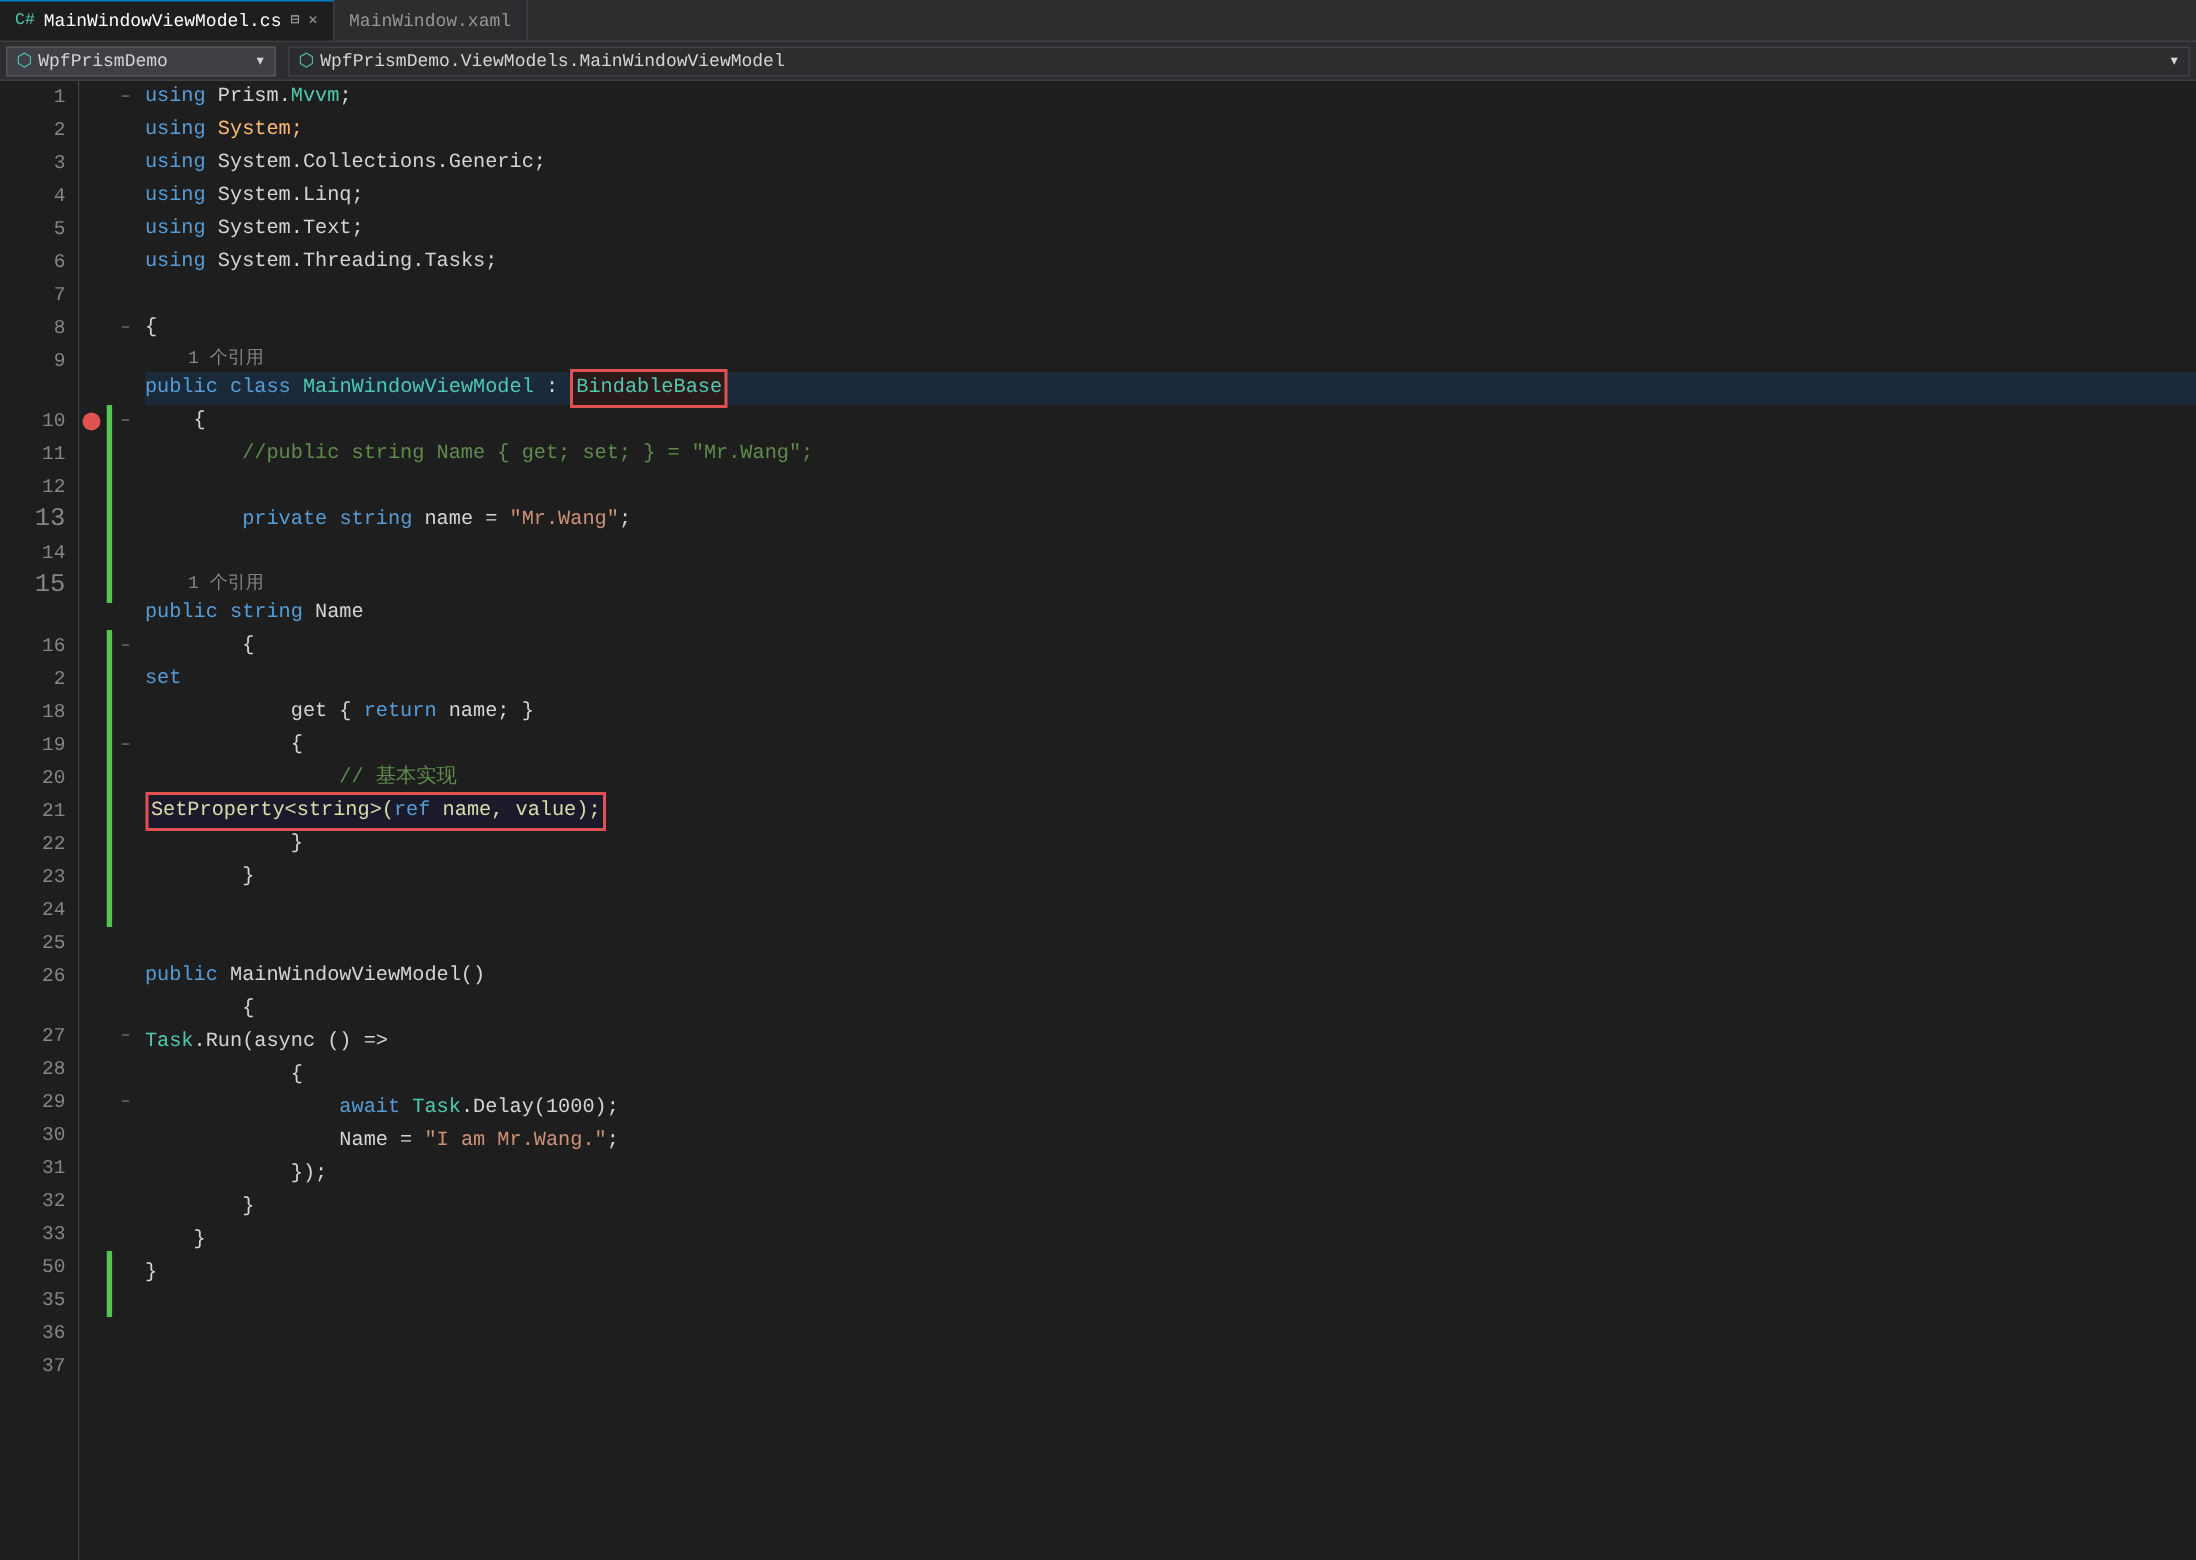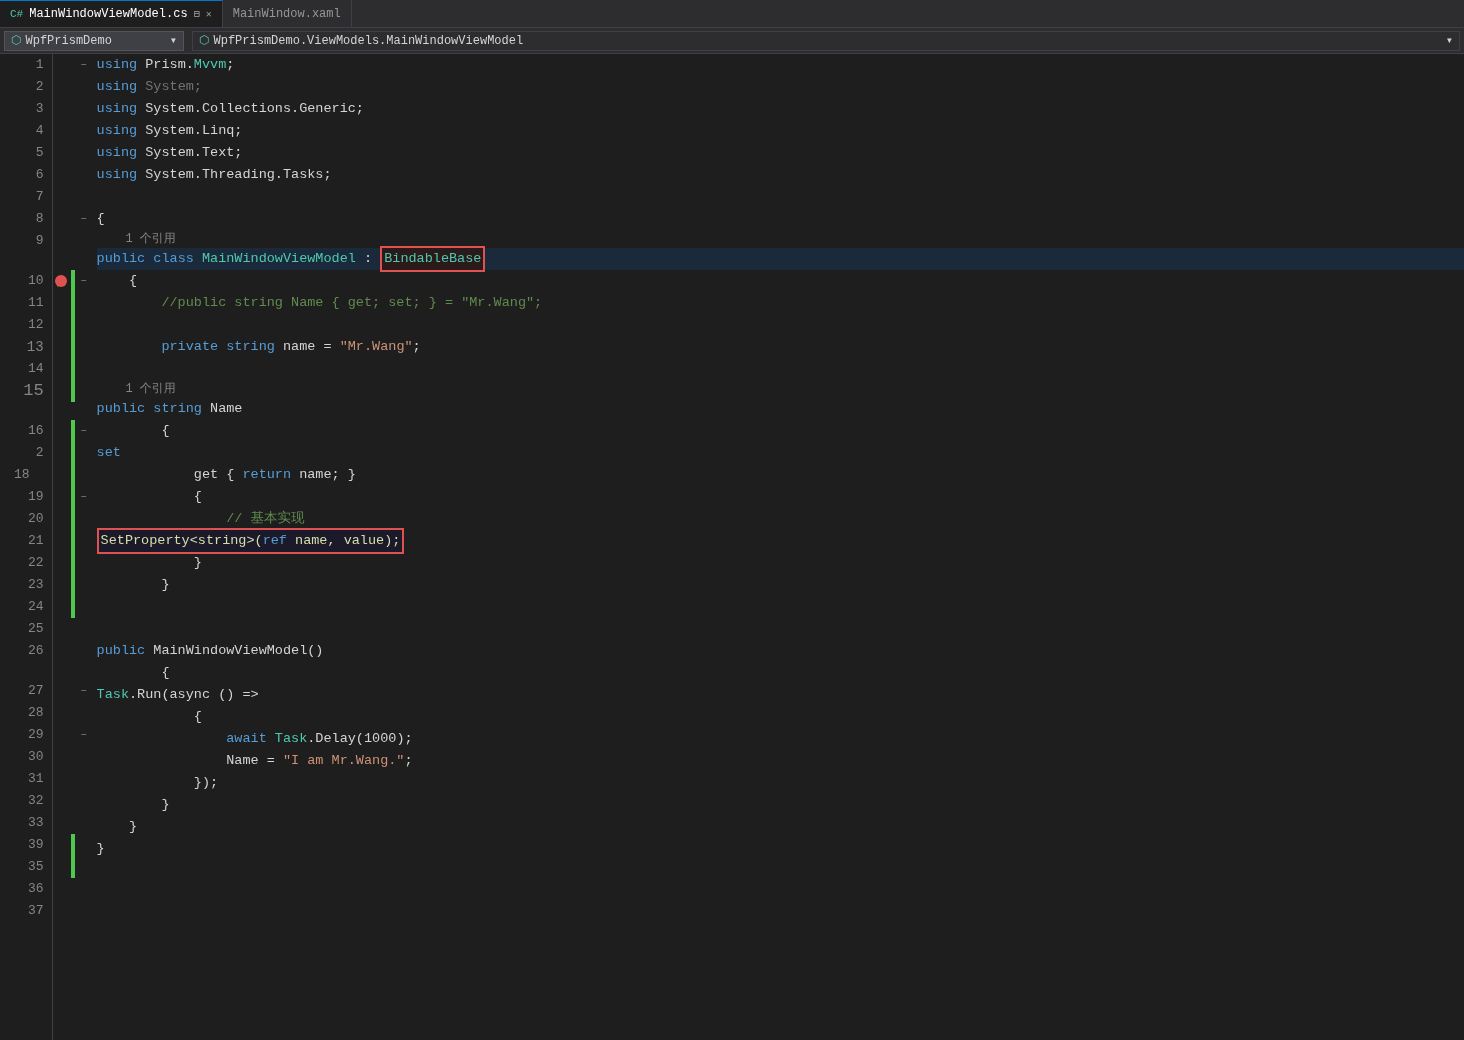--- a/index.html
+++ b/index.html
@@ -123,44 +123,44 @@
           <div style="height: 22px; line-height: 22px; padding-right: 8px; font-size: 13px;">4</div>
           <div style="height: 22px; line-height: 22px; padding-right: 8px; font-size: 13px;">5</div>
           <div style="height: 22px; line-height: 22px; padding-right: 8px; font-size: 13px;">6</div>
           <div style="height: 22px; line-height: 22px; padding-right: 8px; font-size: 13px;">7</div>
           <div style="height: 22px; line-height: 22px; padding-right: 8px; font-size: 13px;">8</div>
           <div style="height: 22px; line-height: 22px; padding-right: 8px; font-size: 13px;">9</div>
           <div style="height: 18px; line-height: 18px; padding-right: 6px; color: rgb(133, 133, 133); font-size: 12px;"></div>
           <div style="height: 22px; line-height: 22px; padding-right: 8px; font-size: 13px;">10</div>
           <div style="height: 22px; line-height: 22px; padding-right: 8px; font-size: 13px;">11</div>
           <div style="height: 22px; line-height: 22px; padding-right: 8px; font-size: 13px;">12</div>
-          <div style="height: 22px; line-height: 22px; padding-right: 8px; font-size: 14px;">13</div>
+          <div style="height: 22px; line-height: 22px; padding-right: 8px; font-size: 17px;">13</div>
           <div style="height: 22px; line-height: 22px; padding-right: 8px; font-size: 13px;">14</div>
           <div style="height: 22px; line-height: 22px; padding-right: 8px; font-size: 17px;">15</div>
           <div style="height: 18px; line-height: 18px; padding-right: 6px; color: rgb(133, 133, 133); font-size: 12px;"></div>
           <div style="height: 22px; line-height: 22px; padding-right: 8px; font-size: 13px;">16</div>
           <div style="height: 22px; line-height: 22px; padding-right: 8px; font-size: 13px;">2</div>
-          <div style="height: 22px; line-height: 22px; padding-right: 8px; font-size: 13px; text-align: center;">18</div>
+          <div style="height: 22px; line-height: 22px; padding-right: 8px; font-size: 13px;">18</div>
           <div style="height: 22px; line-height: 22px; padding-right: 8px; font-size: 13px;">19</div>
           <div style="height: 22px; line-height: 22px; padding-right: 8px; font-size: 13px;">20</div>
           <div style="height: 22px; line-height: 22px; padding-right: 8px; font-size: 13px;">21</div>
           <div style="height: 22px; line-height: 22px; padding-right: 8px; font-size: 13px;">22</div>
           <div style="height: 22px; line-height: 22px; padding-right: 8px; font-size: 13px;">23</div>
           <div style="height: 22px; line-height: 22px; padding-right: 8px; font-size: 13px;">24</div>
           <div style="height: 22px; line-height: 22px; padding-right: 8px; font-size: 13px;">25</div>
           <div style="height: 22px; line-height: 22px; padding-right: 8px; font-size: 13px;">26</div>
           <div style="height: 18px; line-height: 18px; padding-right: 6px; color: rgb(133, 133, 133); font-size: 12px;"></div>
           <div style="height: 22px; line-height: 22px; padding-right: 8px; font-size: 13px;">27</div>
           <div style="height: 22px; line-height: 22px; padding-right: 8px; font-size: 13px;">28</div>
           <div style="height: 22px; line-height: 22px; padding-right: 8px; font-size: 13px;">29</div>
           <div style="height: 22px; line-height: 22px; padding-right: 8px; font-size: 13px;">30</div>
           <div style="height: 22px; line-height: 22px; padding-right: 8px; font-size: 13px; padding-left: 28px;">31</div>
           <div style="height: 22px; line-height: 22px; padding-right: 8px; font-size: 13px;">32</div>
           <div style="height: 22px; line-height: 22px; padding-right: 8px; font-size: 13px;">33</div>
-          <div style="height: 22px; line-height: 22px; padding-right: 8px; font-size: 13px;">39</div>
+          <div style="height: 22px; line-height: 22px; padding-right: 8px; font-size: 13px;">50</div>
           <div style="height: 22px; line-height: 22px; padding-right: 8px; font-size: 13px;">35</div>
           <div style="height: 22px; line-height: 22px; padding-right: 8px; font-size: 13px;">36</div>
           <div style="height: 22px; line-height: 22px; padding-right: 8px; font-size: 13px;">37</div>
         </div>
         <div style="width: 18px; background: rgb(30, 30, 30); overflow: hidden; flex-shrink: 0;">
           <div style="height: 22px; display: flex; align-items: center; justify-content: center;"></div>
           <div style="height: 22px; display: flex; align-items: center; justify-content: center;"></div>
           <div style="height: 22px; display: flex; align-items: center; justify-content: center;"></div>
           <div style="height: 22px; display: flex; align-items: center; justify-content: center;"></div>
           <div style="height: 22px; display: flex; align-items: center; justify-content: center;"></div>
@@ -296,21 +296,21 @@
           <div style="height: 22px; display: flex; align-items: center; justify-content: center; width: 18px;"></div>
           <div style="height: 22px; display: flex; align-items: center; justify-content: center; width: 18px;"></div>
           <div style="height: 22px; display: flex; align-items: center; justify-content: center; width: 18px;"></div>
           <div style="height: 22px; display: flex; align-items: center; justify-content: center; width: 18px;"></div>
           <div style="height: 22px; display: flex; align-items: center; justify-content: center; width: 18px;"></div>
           <div style="height: 22px; display: flex; align-items: center; justify-content: center; width: 18px;"></div>
           <div style="height: 22px; display: flex; align-items: center; justify-content: center; width: 18px;"></div>
         </div>
         <div style="flex: 1 1 0%; overflow: visible; padding-left: 4px;">
           <div style="height: 22px; line-height: 22px; white-space: pre; display: flex; align-items: center; font-size: 13.5px;"><span style="color: rgb(86, 156, 214);">using</span><span style="color: rgb(212, 212, 212);"> </span><span style="color: rgb(212, 212, 212);">Prism</span><span style="color: rgb(212, 212, 212);">.</span><span style="color: rgb(78, 201, 176);">Mvvm</span><span style="color: rgb(212, 212, 212);">;</span></div>
-          <div style="height: 22px; line-height: 22px; white-space: pre; display: flex; align-items: center; font-size: 13.5px;"><span style="color: rgb(86, 156, 214);">using</span><span style="color: #737373;"> System;</span></div>
+          <div style="height: 22px; line-height: 22px; white-space: pre; display: flex; align-items: center; font-size: 13.5px;"><span style="color: rgb(86, 156, 214);">using</span><span style="color: #fdba74;"> System;</span></div>
           <div style="height: 22px; line-height: 22px; white-space: pre; display: flex; align-items: center; font-size: 13.5px;"><span style="color: rgb(86, 156, 214);">using</span><span style="color: rgb(212, 212, 212);"> System.Collections.Generic;</span></div>
           <div style="height: 22px; line-height: 22px; white-space: pre; display: flex; align-items: center; font-size: 13.5px;"><span style="color: rgb(86, 156, 214);">using</span><span style="color: rgb(212, 212, 212);"> System.Linq;</span></div>
           <div style="height: 22px; line-height: 22px; white-space: pre; display: flex; align-items: center; font-size: 13.5px;"><span style="color: rgb(86, 156, 214);">using</span><span style="color: rgb(212, 212, 212);"> System.Text;</span></div>
           <div style="height: 22px; line-height: 22px; white-space: pre; display: flex; align-items: center; font-size: 13.5px;"><span style="color: rgb(86, 156, 214);">using</span><span style="color: rgb(212, 212, 212);"> System.Threading.Tasks;</span></div>
           <div style="height: 22px; line-height: 22px; white-space: pre; display: flex; align-items: center; font-size: 13.5px;"></div>
           <div style="height: 22px; line-height: 22px; white-space: pre; display: flex; align-items: center; font-size: 13.5px;"><span style="color: rgb(212, 212, 212);">{</span></div>
           <div style="height: 18px; line-height: 18px; color: rgb(133, 133, 133); font-size: 12px; white-space: pre;">    1 个引用</div>
           <div style="height: 22px; line-height: 22px; white-space: pre; display: flex; align-items: center; font-size: 13.5px; background: rgb(26, 42, 58);"><span style="color: rgb(86, 156, 214);">public</span><span style="color: rgb(212, 212, 212);"> </span><span style="color: rgb(86, 156, 214);">class</span><span style="color: rgb(212, 212, 212);"> </span><span style="color: rgb(78, 201, 176);">MainWindowViewModel</span><span style="color: rgb(212, 212, 212);"> : </span><span style="border: 2px solid rgb(224, 82, 82); padding: 0px 2px; color: rgb(78, 201, 176); background: rgb(42, 26, 26);">BindableBase</span></div>
           <div style="height: 22px; line-height: 22px; white-space: pre; display: flex; align-items: center; font-size: 13.5px;"><span style="color: rgb(212, 212, 212);">    {</span></div>
           <div style="height: 22px; line-height: 22px; white-space: pre; display: flex; align-items: center; font-size: 13.5px;"><span style="color: rgb(96, 139, 78);">        //public string Name { get; set; } = "Mr.Wang";</span></div>

